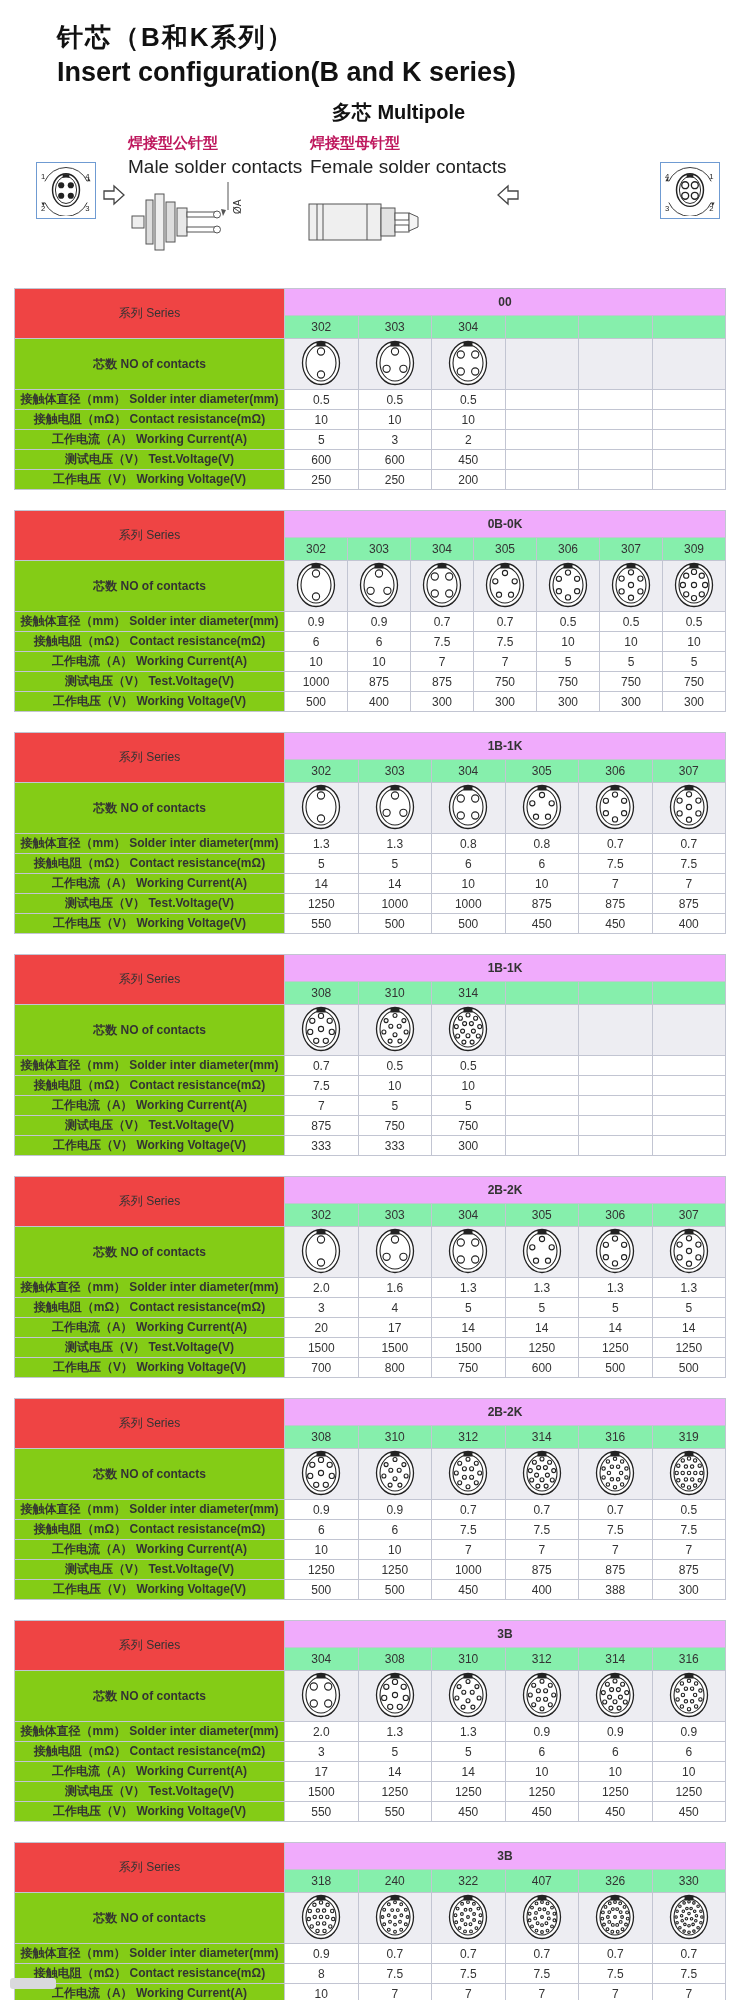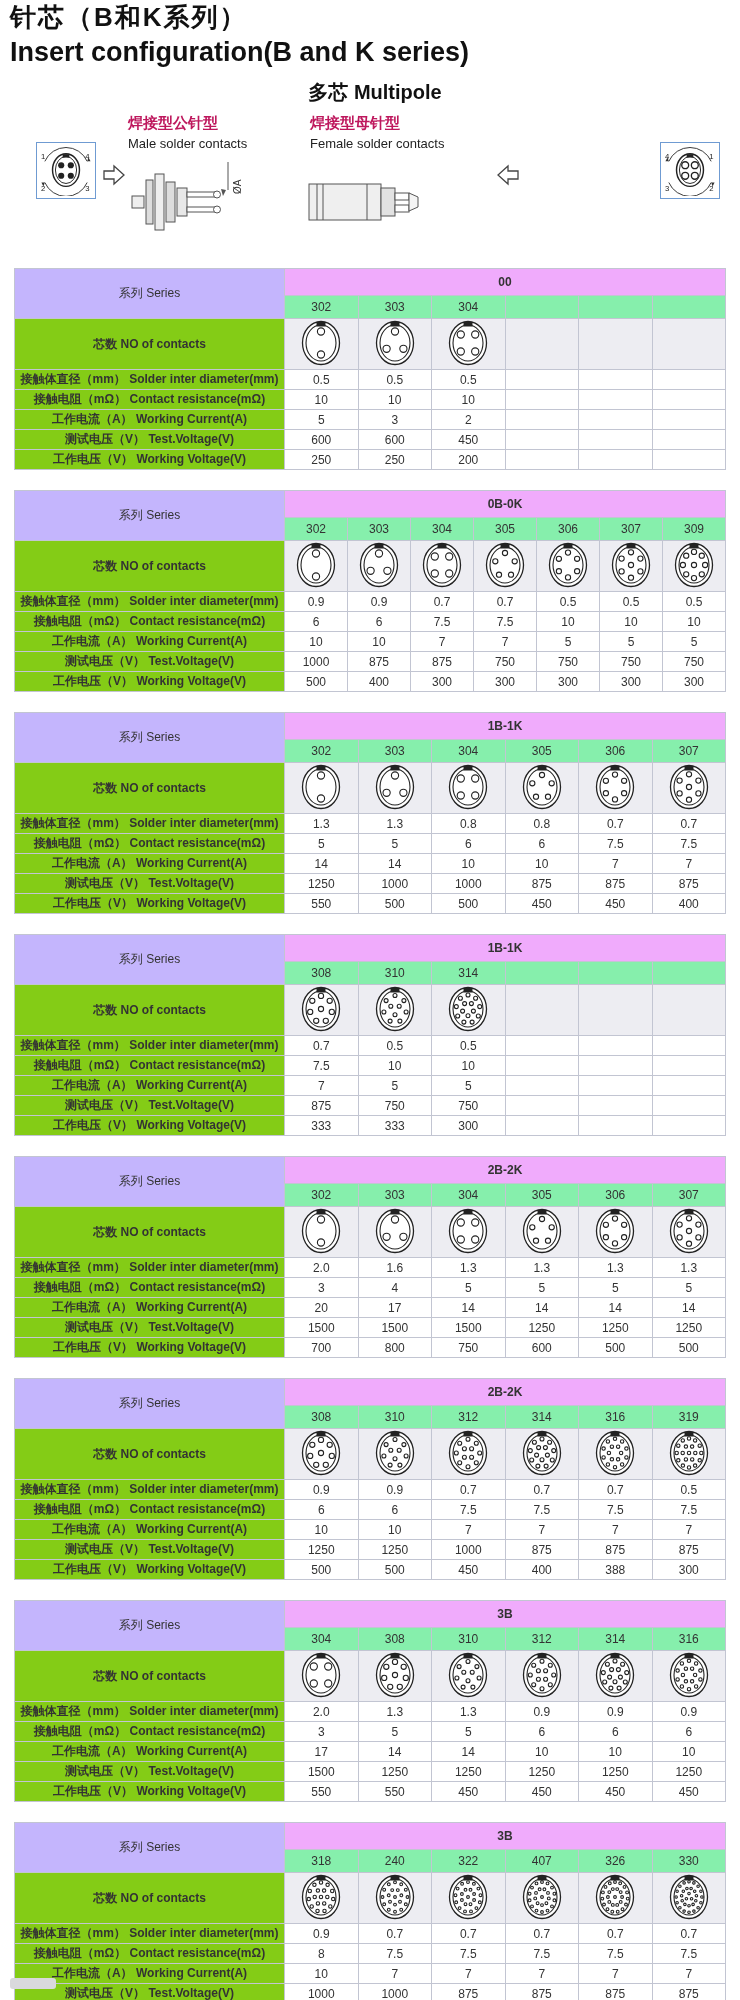--- a/index.html
+++ b/index.html
@@ -1,38 +1,38 @@
 <!DOCTYPE html>
 <html><head>
 <meta charset="utf-8">
 <style>
   html,body{margin:0;padding:0;background:#fff;}
   .page{position:relative;width:740px;height:2000px;background:#fff;overflow:hidden;
         font-family:"Liberation Sans","DejaVu Sans",sans-serif;color:#111;}
   
-  .titles{padding:0 0 0 10px;}
+  .titles{padding:20px 0 0 10px;margin-left:47px;}
   .title-zh{font-size:26px;font-weight:bold;letter-spacing:2px;line-height:34px;}
   .title-en{font-size:27px;font-weight:bold;line-height:36px;letter-spacing:0px;}
   .subtitle{font-size:20px;font-weight:bold;margin-top:10px;line-height:24px;text-align:center;}
   
   .diagram{position:relative;height:152px;margin-top:2px;}
   .dlabel{position:absolute;top:8px;white-space:nowrap;}
   .dlabel.zh{font-size:15px;font-weight:bold;color:#be185d;}
-  .dlabel.en{top:30px;font-size:13px;font-weight:normal;color:#222;}
+  .dlabel.en{top:30px;font-size:19px;font-weight:normal;color:#222;}
   .facebox{position:absolute;top:36px;width:58px;height:55px;border:1px solid #6f9bd2;
            background:#fff;display:flex;align-items:center;justify-content:center;}
   .sideview{position:absolute;}
   .dimlabel{position:absolute;font-size:10px;color:#333;transform:rotate(-90deg);transform-origin:left top;}
   .blockarrow{position:absolute;top:58px;}
   
   #tables{margin-top:10px;}
   table.spec{border-collapse:collapse;table-layout:fixed;width:712px;margin:0 0 20px 14px;}
   table.spec td{border:1px solid #c2c5d2;font-size:12px;color:#333;text-align:center;
                 padding:0;overflow:hidden;white-space:nowrap;}
-  td.series-cell{background:#c4b5fd;color:#fff;text-align:left;padding-left:38px;font-size:12px;
+  td.series-cell{background:#ef4444;color:#fff;text-align:left;padding-left:38px;font-size:12px;
                  border:1px solid #9aa2c8;border-right:2px solid #fff;margin-top:6px;}
   td.band-cell{background:#f0abfc;color:#fff;font-size:13px;font-weight:bold;height:26px;
                border:1px solid #9aa2c8;border-bottom:2px solid #fff;}
   td.model-cell{height:22px;background:#86efac;color:#444;}
   td.insert-cell{height:50px;background:#ededf2;}
   td.label-cell{background:#84cc16;text-align:left;padding-left:38px;font-size:11px;height:19px;color:#222;font-weight:bold;}
   td.value-cell{height:19px;background:#fff;}
   .footer-logo{position:absolute;left:10px;top:1978px;width:46px;height:11px;
                background:#d9d9dd;border-radius:3px;}
 </style>

